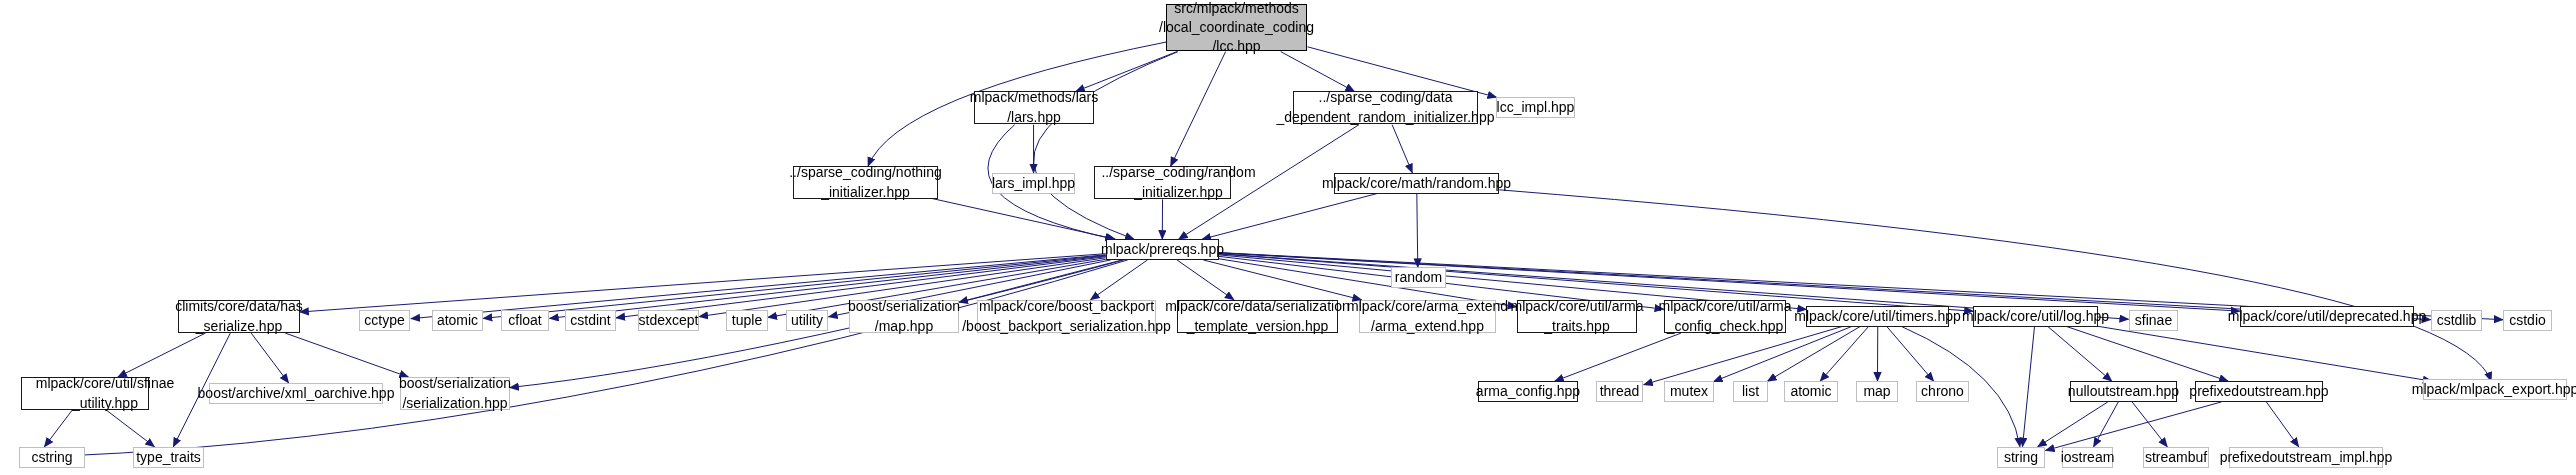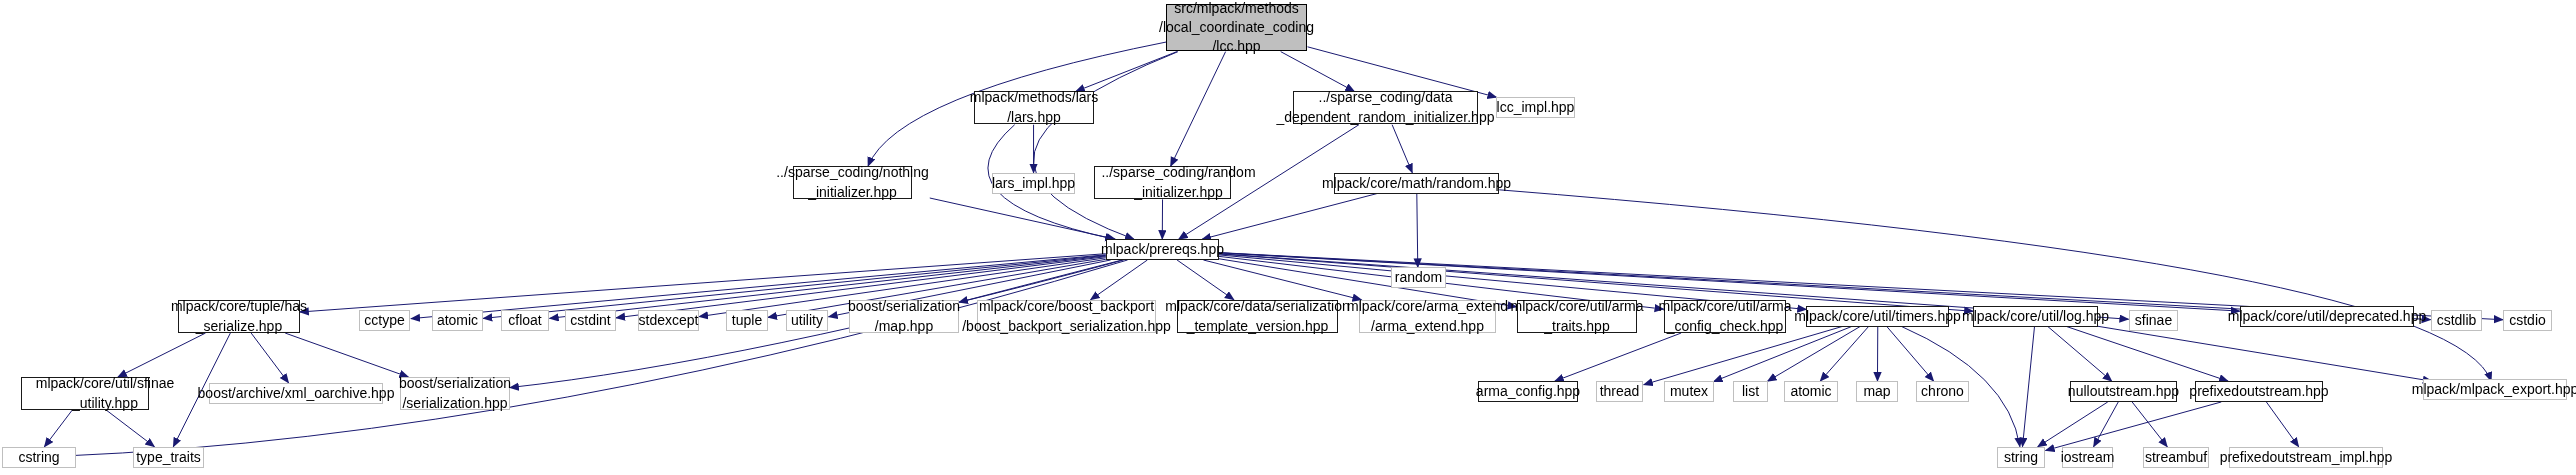--- a/index.html
+++ b/index.html
@@ -120,29 +120,29 @@
       <path d="M2730.018987341772,484 L2768.981012658228,538" class="edge" marker-end="url(#arrowhead)"></path>
     </svg>
 <div class="node root" style="left: 1166px; top: 4.2px; width: 141px; height: 47px;">src/mlpack/methods
 /local_coordinate_coding
 /lcc.hpp</div>
     <div class="node internal" style="left: 974px; top: 91px; width: 120px; height: 33px;">mlpack/methods/lars
 /lars.hpp</div>
     <div class="node internal" style="left: 1293px; top: 91px; width: 185px; height: 33px;">../sparse_coding/data
 _dependent_random_initializer.hpp</div>
     <div class="node external" style="left: 1496px; top: 97px; width: 79px; height: 21px;">lcc_impl.hpp</div>
-    <div class="node internal" style="left: 793px; top: 166px; width: 119px; height: 33px;">../sparse_coding/nothing
+    <div class="node internal" style="left: 793px; top: 166px; width: 145px; height: 33px;">../sparse_coding/nothing
 _initializer.hpp</div>
     <div class="node external" style="left: 992px; top: 173px; width: 83px; height: 21px;">lars_impl.hpp</div>
     <div class="node internal" style="left: 1094px; top: 166px; width: 137px; height: 33px; padding-left: 32px;">../sparse_coding/random
 _initializer.hpp</div>
     <div class="node internal" style="left: 1334px; top: 173px; width: 165px; height: 21px;">mlpack/core/math/random.hpp</div>
     <div class="node internal" style="left: 1106px; top: 239px; width: 113px; height: 21px;">mlpack/prereqs.hpp</div>
     <div class="node external" style="left: 1391px; top: 267px; width: 55px; height: 21px;">random</div>
-    <div class="node internal" style="left: 178px; top: 300px; width: 122px; height: 33px;">mlpack/core/tuple/has
+    <div class="node internal" style="left: 178px; top: 300px; width: 122px; height: 33px;">climits/core/data/has
 _serialize.hpp</div>
     <div class="node external" style="left: 359px; top: 310px; width: 51px; height: 21px;">cctype</div>
     <div class="node external" style="left: 432px; top: 310px; width: 51px; height: 21px;">atomic</div>
     <div class="node external" style="left: 501px; top: 310px; width: 48px; height: 21px;">cfloat</div>
     <div class="node external" style="left: 565px; top: 310px; width: 51px; height: 21px;">cstdint</div>
     <div class="node external" style="left: 638px; top: 310px; width: 61px; height: 21px;">stdexcept</div>
     <div class="node external" style="left: 726px; top: 310px; width: 42px; height: 21px;">tuple</div>
     <div class="node external" style="left: 786px; top: 310px; width: 42px; height: 21px;">utility</div>
     <div class="node external" style="left: 849px; top: 300px; width: 110px; height: 33px;">boost/serialization
 /map.hpp</div>
@@ -170,20 +170,20 @@
     <div class="node internal" style="left: 1478px; top: 381px; width: 100px; height: 21px;">arma_config.hpp</div>
     <div class="node external" style="left: 1596px; top: 381px; width: 47px; height: 21px;">thread</div>
     <div class="node external" style="left: 1664px; top: 381px; width: 50px; height: 21px;">mutex</div>
     <div class="node external" style="left: 1733px; top: 381px; width: 35px; height: 21px;">list</div>
     <div class="node external" style="left: 1784px; top: 381px; width: 54px; height: 21px;">atomic</div>
     <div class="node external" style="left: 1856px; top: 381px; width: 42px; height: 21px;">map</div>
     <div class="node external" style="left: 1916px; top: 381px; width: 53px; height: 21px;">chrono</div>
     <div class="node internal" style="left: 2070px; top: 381px; width: 107px; height: 21px;">nulloutstream.hpp</div>
     <div class="node internal" style="left: 2195px; top: 381px; width: 128px; height: 21px;">prefixedoutstream.hpp</div>
     <div class="node external" style="left: 2423px; top: 379px; width: 144px; height: 21px;">mlpack/mlpack_export.hpp</div>
-    <div class="node external" style="left: 2px; top: 447px; width: 74px; height: 21px;">cstring</div>
+    <div class="node external" style="left: 19px; top: 447px; width: 66px; height: 21px;">cstring</div>
     <div class="node external" style="left: 133px; top: 447px; width: 71px; height: 21px;">type_traits</div>
     <div class="node external" style="left: 1997px; top: 447px; width: 48px; height: 21px;">string</div>
     <div class="node external" style="left: 2062px; top: 447px; width: 51px; height: 21px;">iostream</div>
     <div class="node external" style="left: 2143px; top: 447px; width: 66px; height: 21px;">streambuf</div>
     <div class="node external" style="left: 2229px; top: 447px; width: 154px; height: 21px;">prefixedoutstream_impl.hpp</div>
   </div>
 
 
 </body></html>

